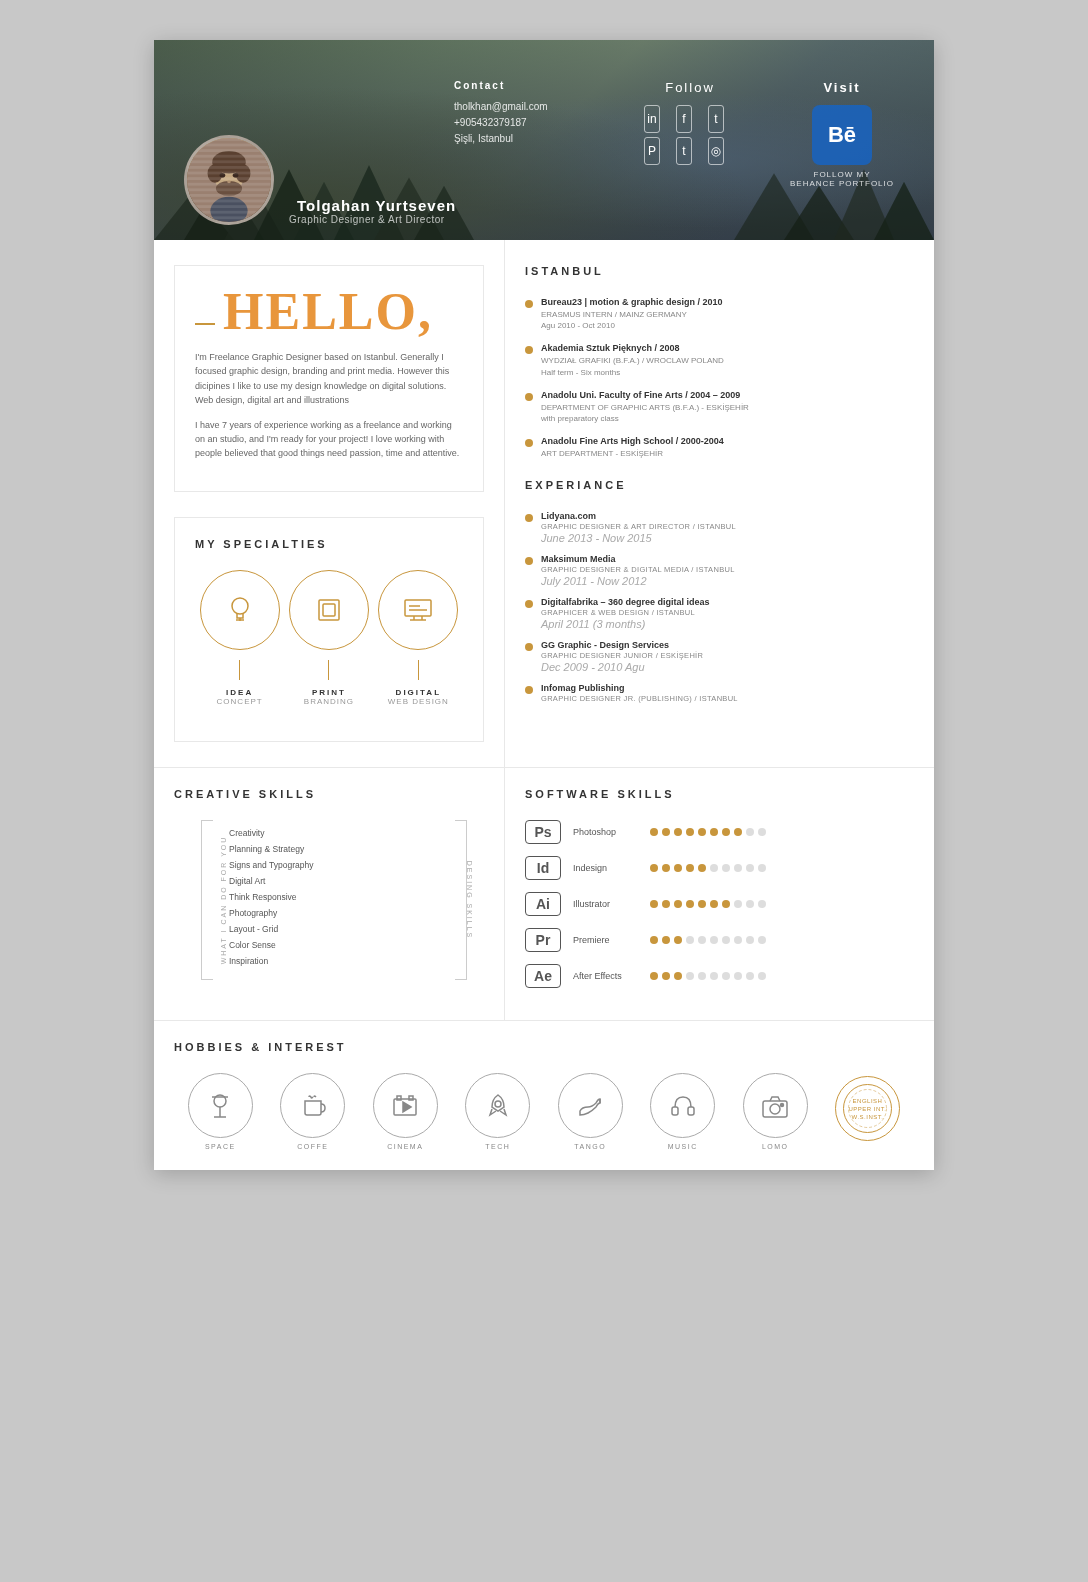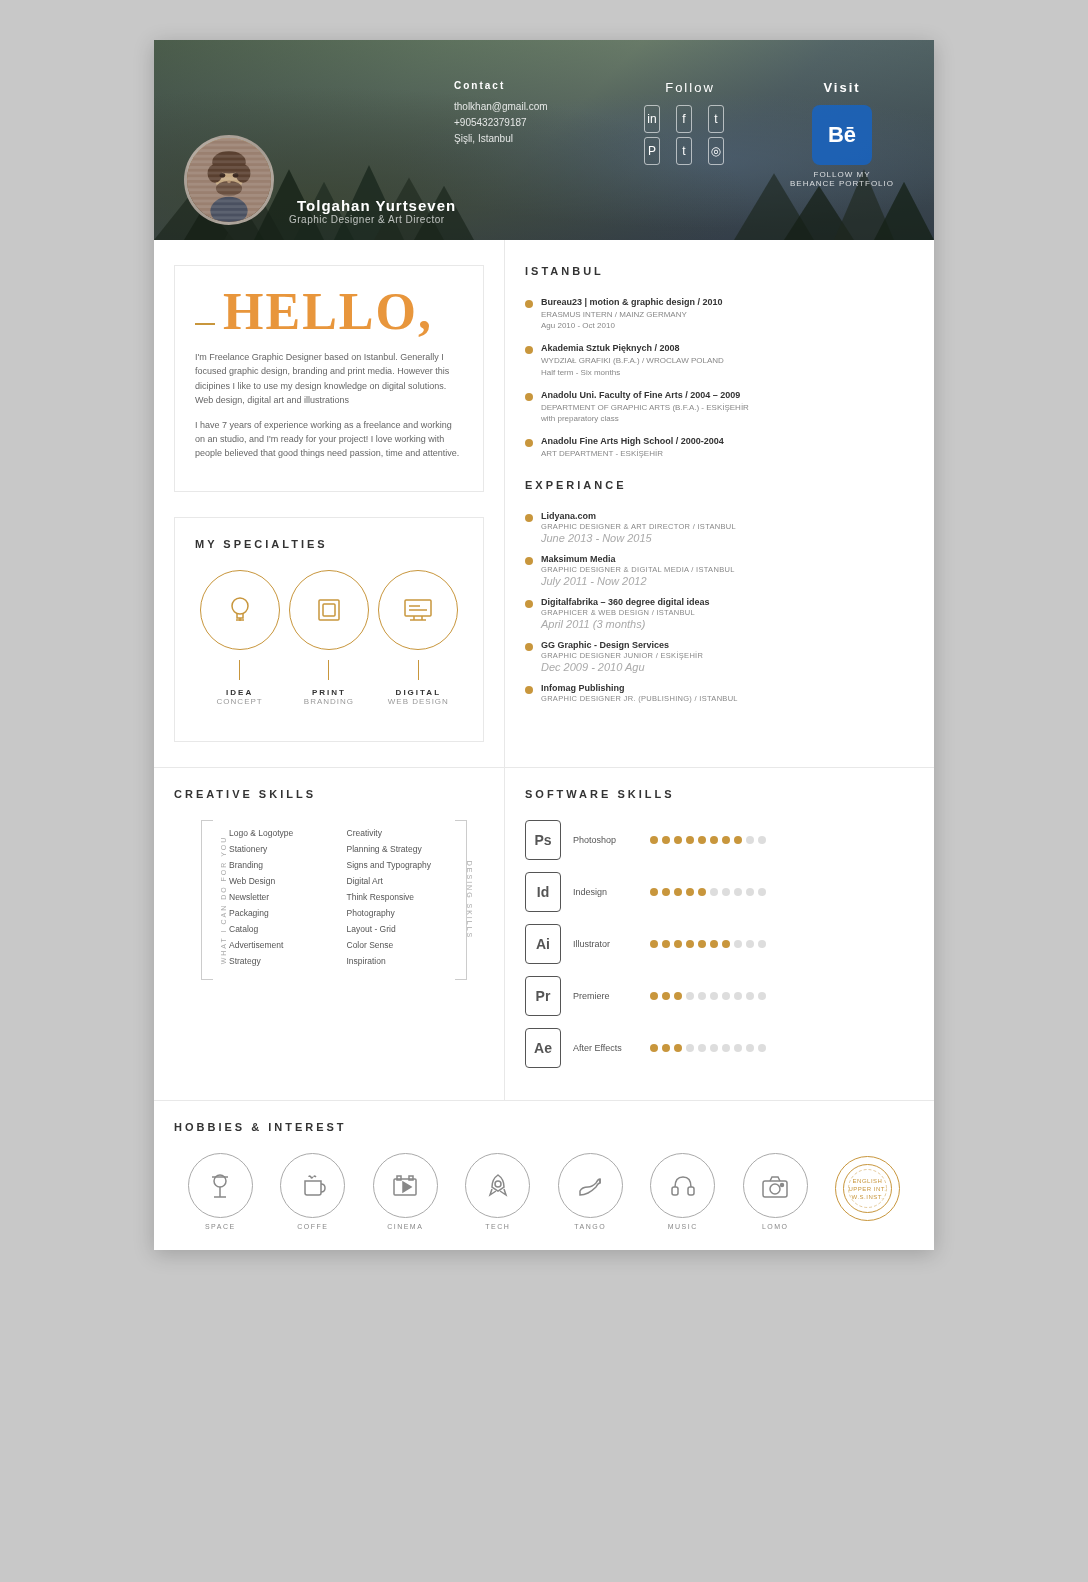--- a/index.html
+++ b/index.html
@@ -388,21 +388,21 @@
 
     
     .software-item {
       display: flex;
       align-items: center;
       gap: 12px;
       margin-bottom: 12px;
     }
     .sw-icon {
       width: 36px;
-      height: 40px;
+      height: 24px;
       border: 1.5px solid #555;
       display: flex;
       align-items: center;
       justify-content: center;
       font-size: 14px;
       font-weight: bold;
       color: #555;
       border-radius: 4px;
       flex-shrink: 0;
     }
@@ -700,31 +700,20 @@
   </div>
 
   <div class="bottom-section">
 
     <div class="creative-skills">
       <div class="section-title">CREATIVE SKILLS</div>
       <div style="position:relative; margin: 10px 35px 10px 45px;">
         <div class="skills-label-left">WHAT I CAN DO FOR YOU</div>
         <div class="skills-bracket"></div>
         <div style="display:flex; gap:15px; padding: 8px 5px;">
-          <div class="skills-col" id="skills-col1">
-              <div class="skill-item">Logo &amp; Logotype</div>
-              <div class="skill-item">Stationery</div>
-              <div class="skill-item">Branding</div>
-              <div class="skill-item">Web Design</div>
-              <div class="skill-item">Newsletter</div>
-              <div class="skill-item">Packaging</div>
-              <div class="skill-item">Catalog</div>
-              <div class="skill-item">Advertisement</div>
-              <div class="skill-item">Strategy</div>
-            </div>
           <div class="skills-col" id="skills-col2">
               <div class="skill-item">Creativity</div>
               <div class="skill-item">Planning &amp; Strategy</div>
               <div class="skill-item">Signs and Typography</div>
               <div class="skill-item">Digital Art</div>
               <div class="skill-item">Think Responsive</div>
               <div class="skill-item">Photography</div>
               <div class="skill-item">Layout - Grid</div>
               <div class="skill-item">Color Sense</div>
               <div class="skill-item">Inspiration</div>

